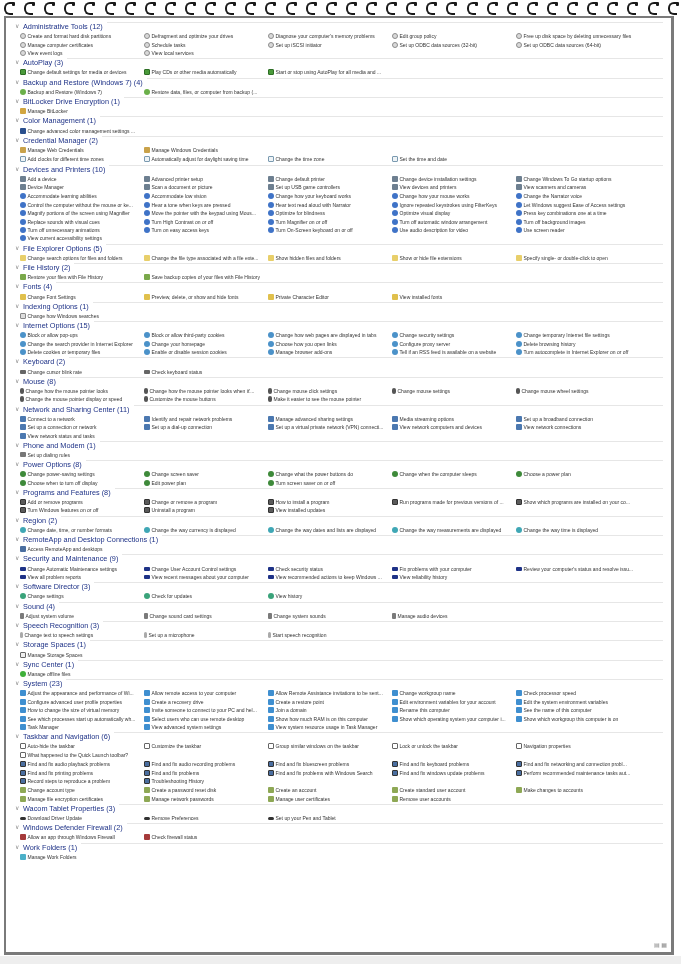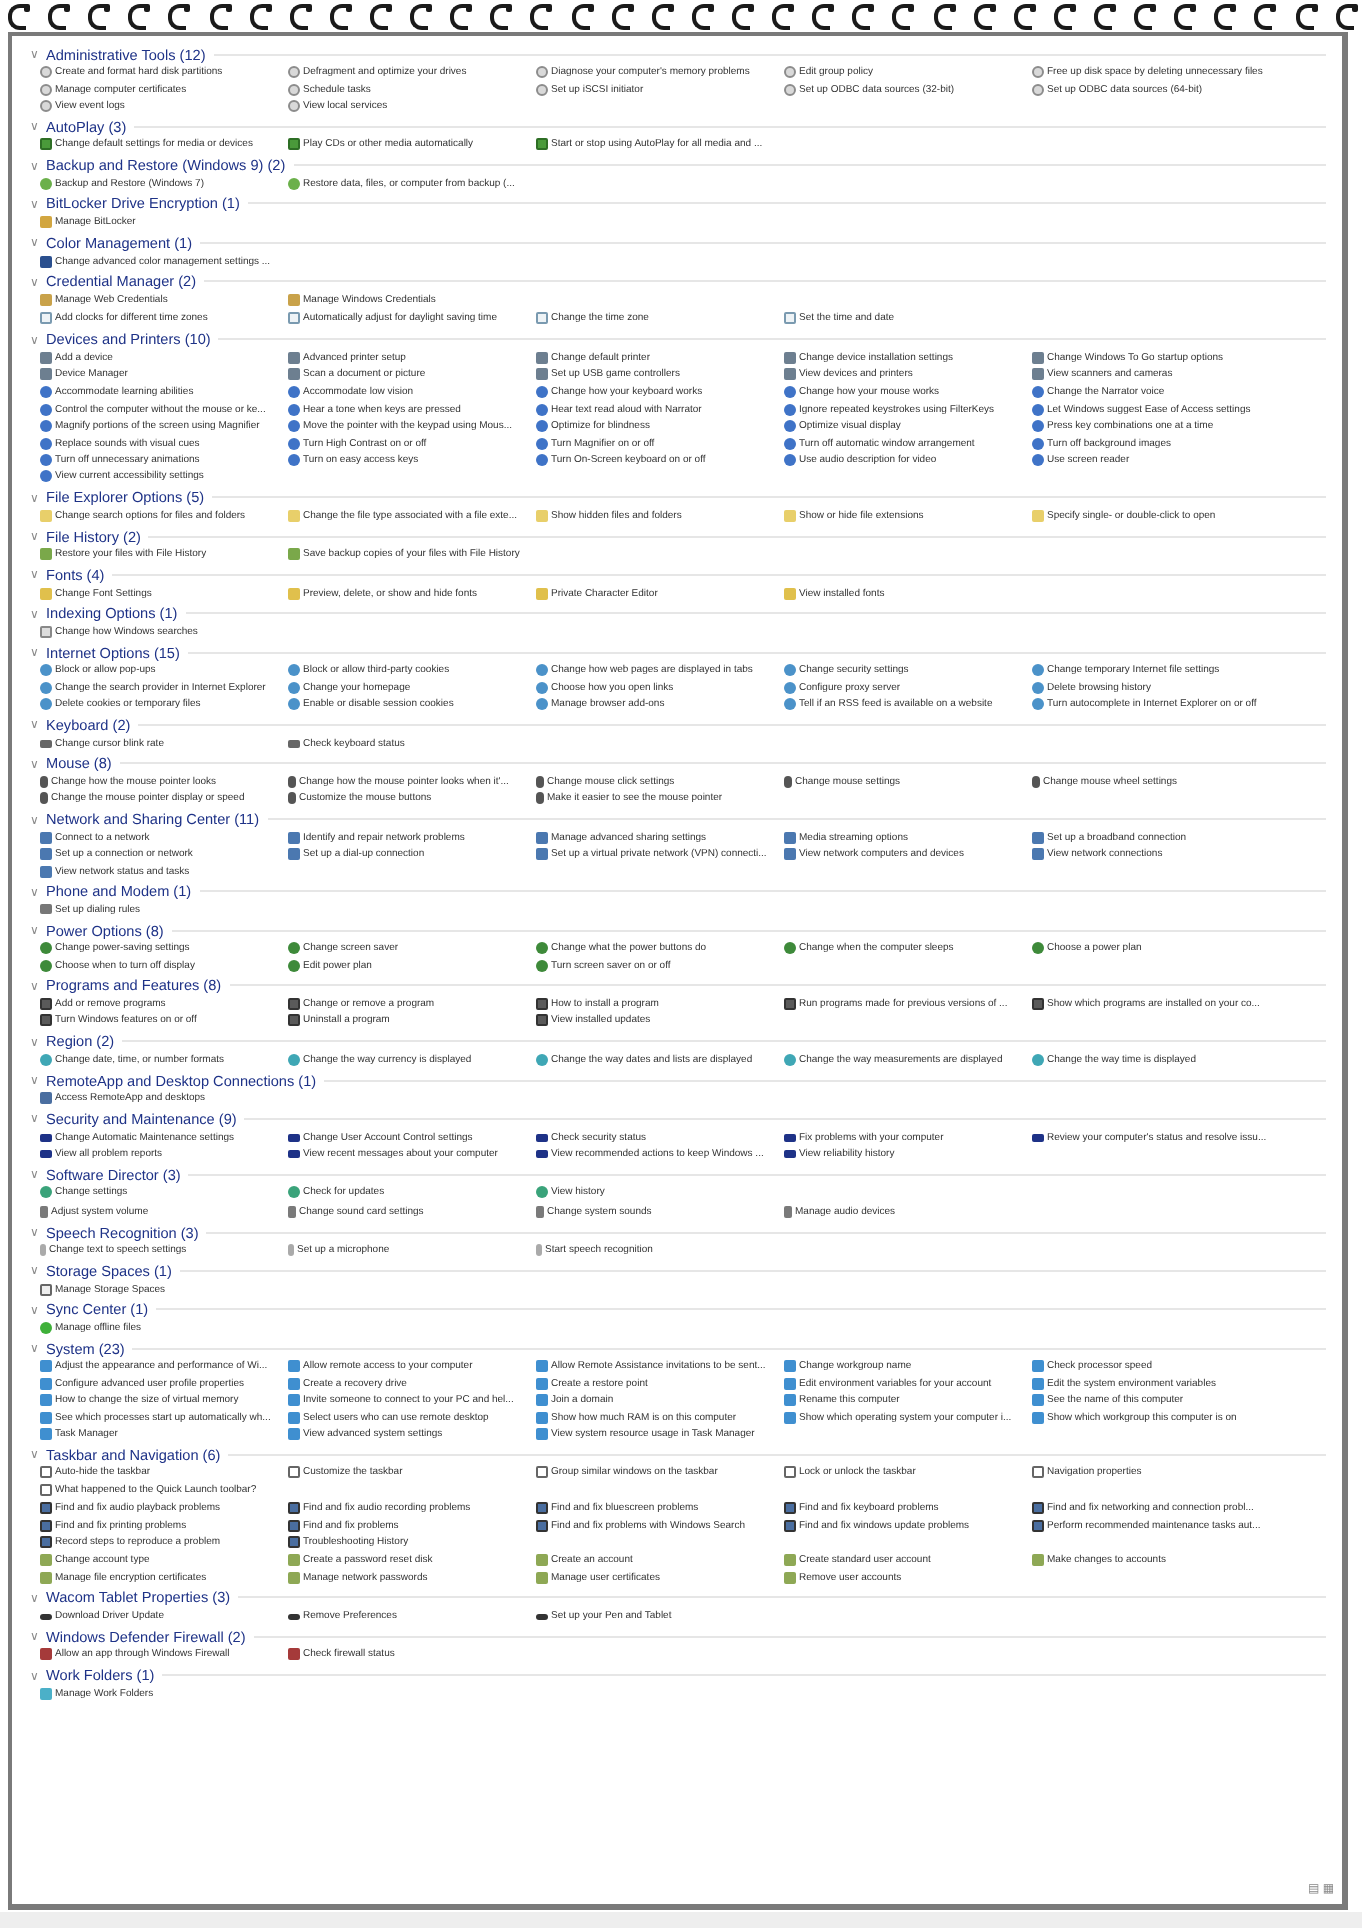--- a/index.html
+++ b/index.html
@@ -26,21 +26,21 @@
     border:2px solid #7a7a7a; box-sizing:border-box; background:#fff;
     border-right-width:3px; border-bottom-width:3px;
   }
   .shadow-strip {
     position:absolute; left:0; top:956px; width:681px; height:8px; background:#eeeeee;
   }
   .content {
     position:absolute; left:8px; top:4px; right:8px;
   }
   .group-header {
-    display:flex; align-items:center; height:10px;
+    display:flex; height:10px;
     font-size:7.3px; color:#1e3287; white-space:nowrap;
   }
   .group-header .chev {
     width:6px; color:#8a8a8a; font-size:6px; margin-right:2px; margin-left:1px;
   }
   .group-header .line {
     flex:1; height:1px; background:#e6e6e6; margin-left:4px;
   }
   .items {
     display:grid; grid-template-columns:124px 124px 124px 124px 124px;
@@ -203,21 +203,21 @@
           <span class="ico ico-play"></span>
           <span>Play CDs or other media automatically</span>
         </div>
         <div class="item">
           <span class="ico ico-play"></span>
           <span>Start or stop using AutoPlay for all media and ...</span>
         </div>
       </div>
       <div class="group-header">
         <span class="chev">∨</span>
-        <span>Backup and Restore (Windows 9) (2)</span>
+        <span>Backup and Restore (Windows 7) (4)</span>
         <span class="line"></span>
       </div>
       <div class="items">
         <div class="item">
           <span class="ico ico-backup"></span>
           <span>Backup and Restore (Windows 7)</span>
         </div>
         <div class="item">
           <span class="ico ico-backup"></span>
           <span>Restore data, files, or computer from backup (...</span>
@@ -860,20 +860,25 @@
           <span>Change settings</span>
         </div>
         <div class="item">
           <span class="ico ico-soft"></span>
           <span>Check for updates</span>
         </div>
         <div class="item">
           <span class="ico ico-soft"></span>
           <span>View history</span>
         </div>
+      </div>
+      <div class="group-header">
+        <span class="chev">∨</span>
+        <span>Sound (4)</span>
+        <span class="line"></span>
       </div>
       <div class="items">
         <div class="item">
           <span class="ico ico-sound"></span>
           <span>Adjust system volume</span>
         </div>
         <div class="item">
           <span class="ico ico-sound"></span>
           <span>Change sound card settings</span>
         </div>

